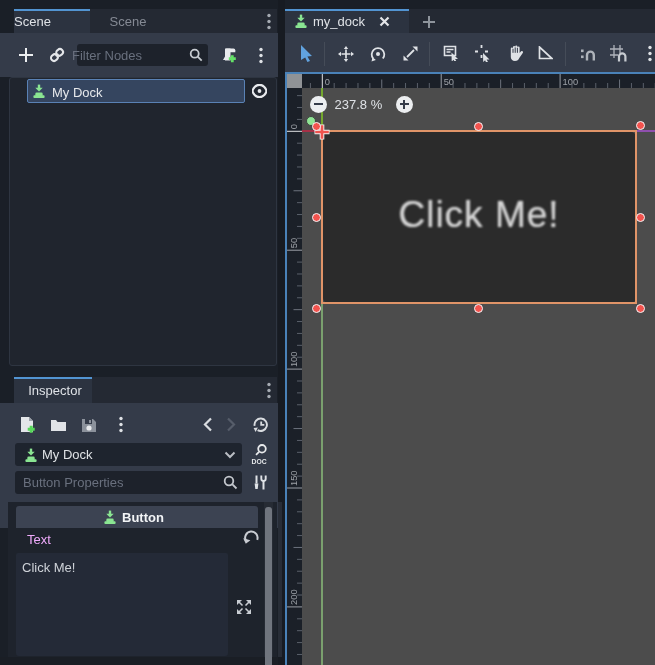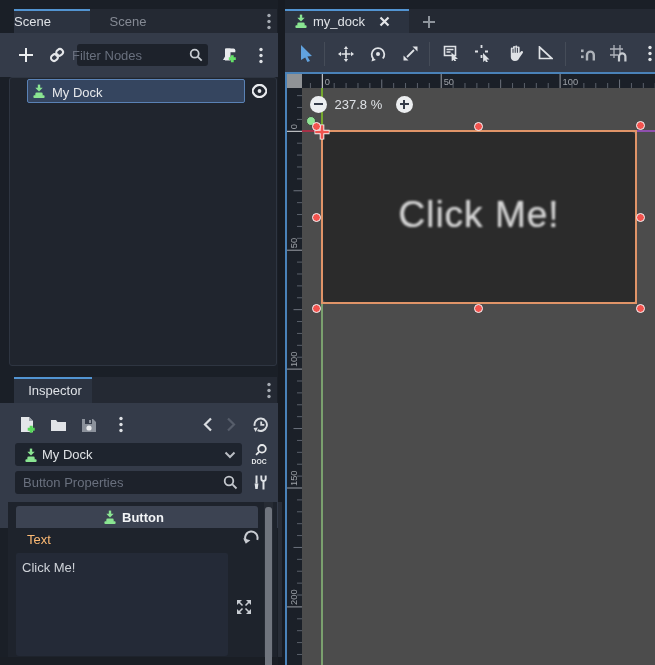--- a/index.html
+++ b/index.html
@@ -155,21 +155,21 @@
 
   <div class="abs" style="left:8px;top:125px;width:269px;height:155px;background:#1e232c;"></div>
   <div class="abs" style="left:16px;top:129px;width:242px;height:22px;background:#3c4352;border-radius:3px 3px 0 0;"></div>
   <svg class="abs" style="left:102px;top:132px;" width="16" height="16">
     <path d="M8 1.6v4" stroke="#8ae592" stroke-width="2.4" fill="none"></path>
     <path d="M4.3 4.8h7.4L8 8.6z" fill="#8ae592"></path>
     <rect x="4.3" y="9.6" width="7.4" height="3.6" rx="1.3" fill="#8ae592"></rect>
     <rect x="2.4" y="12.3" width="11.2" height="2.7" rx="1" fill="#8ae592"></rect>
   </svg>
   <div class="abs txt" style="left:122px;top:134px;font-weight:bold;color:#f2f4f6;">Button</div>
-  <div class="abs txt" style="left:27px;top:156px;color:#fdba74;">Text</div>
+  <div class="abs txt" style="left:27px;top:156px;color:#f0abfc;">Text</div>
   <svg class="abs" style="left:243px;top:152px;" width="17" height="16">
     <path d="M14.2 10.8A6.2 6.2 0 1 0 3 11.9" stroke="#c9ccd2" stroke-width="2" fill="none"></path>
     <path d="M0.2 9.2l2.6 5.6 4.6-3.6z" fill="#c9ccd2"></path>
   </svg>
   <div class="abs" style="left:16px;top:176px;width:212px;height:103px;background:#242a37;border-radius:2px 2px 3px 3px;"></div>
   <div class="abs txt" style="left:22px;top:184px;color:#ced2d8;">Click Me!</div>
   <svg class="abs" style="left:237px;top:223px;" width="14" height="14">
     <g fill="#c9cdd3">
         <path d="M0 0h5L0 5z"></path>
         <path d="M14 0v5L9 0z"></path>

